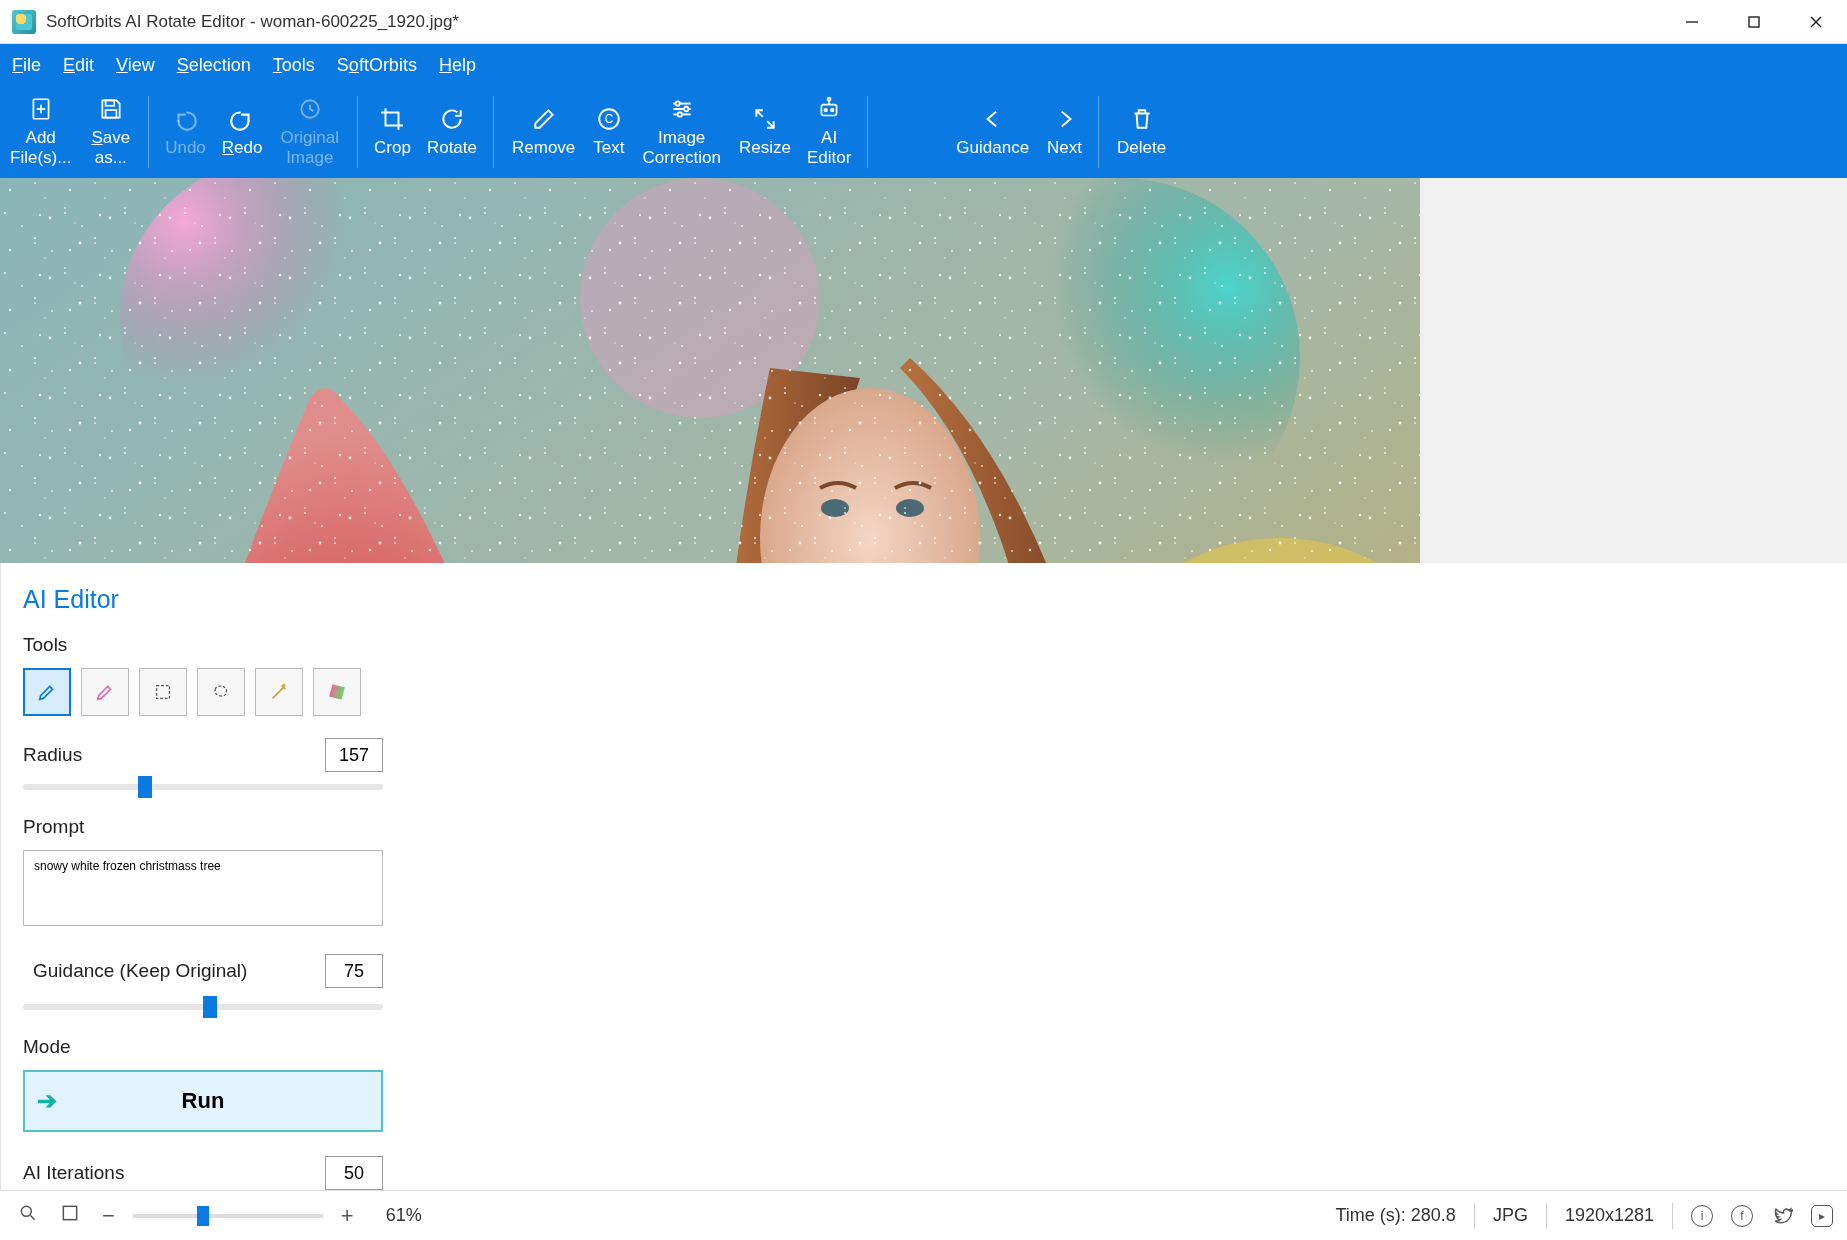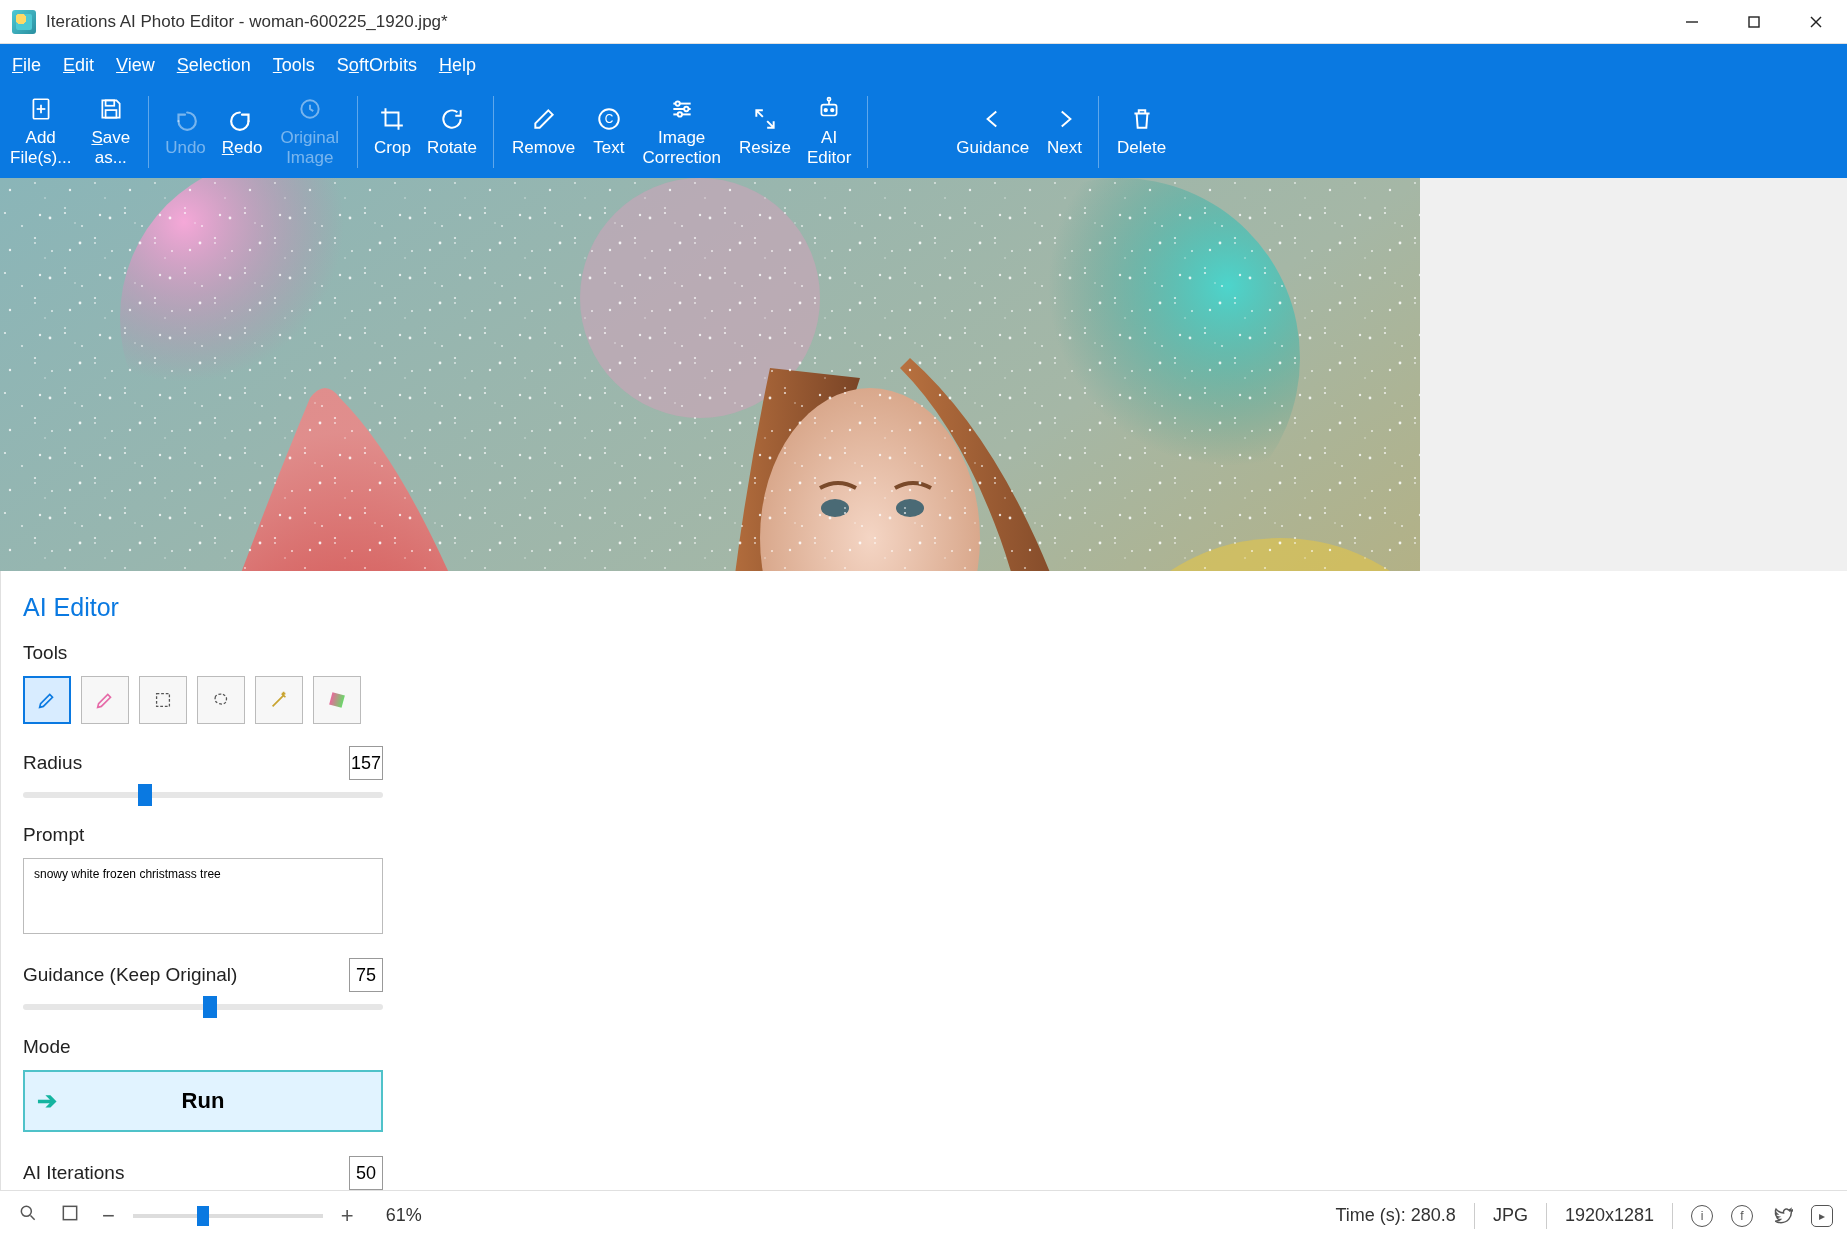--- a/index.html
+++ b/index.html
@@ -37,21 +37,21 @@
 
 
 .panel { width: 405px; background: #fff; border-left: 1px solid #e0e0e0; padding: 22px 22px 0 22px; }
 .panel-title { color: #0a79e1; font-size: 25px; margin-bottom: 20px; }
 .panel-label { font-size: 19px; color: #222; margin-bottom: 12px; }
 .tool-row { display: flex; gap: 10px; margin-bottom: 22px; }
 .tool-btn { width: 48px; height: 48px; border: 1px solid #bbb; display:flex; align-items:center; justify-content:center; background:#f7f7f7;}
 .tool-btn.active { border: 2px solid #0a79e1; background:#d8ecff; }
 .tool-btn svg { width:22px; height:22px; }
 .row-between { display:flex; justify-content:space-between; align-items:center; }
-.num-box { width: 34px; height: 34px; border: 1px solid #999; font-size: 18px; display:flex; align-items:center; justify-content:center; }
+.num-box { width: 58px; height: 34px; border: 1px solid #999; font-size: 18px; display:flex; align-items:center; justify-content:center; }
 .slider-track { position:relative; height: 6px; background:#e6e6e6; border-radius:3px; margin: 12px 0 26px 0; }
 .slider-thumb { position:absolute; top:-8px; width:14px; height:22px; background:#0a79e1; }
 .prompt-box { width:100%; height:76px; border:1px solid #bbb; padding:8px 10px; font-size:12px; resize:none; margin-bottom:20px; font-family:inherit; }
 .mode-select { width:100%; height:44px; border:1px solid #bbb; padding:0 10px; font-size:22px; display:flex; align-items:center; justify-content:space-between; margin-bottom:20px;}
 .run-btn { width:100%; height:62px; border:2px solid #4fc2c9; background:#e1f3ff; display:flex; align-items:center; justify-content:center; font-size:22px; font-weight:600; position:relative; margin-bottom:24px;}
 .run-btn .arrow { position:absolute; left:12px; color:#15b4a0; font-size:24px; }
 
 
 .status-bar { height: 50px; background:#fff; border-top:1px solid #e0e0e0; display:flex; align-items:center; padding:0 14px; font-size:18px; color:#333; gap:14px;}
 .status-right { margin-left:auto; display:flex; align-items:center; gap:18px; }
@@ -59,21 +59,21 @@
 .social-icon { width:22px; height:22px; border:1.6px solid #555; border-radius:50%; display:flex; align-items:center; justify-content:center; font-size:12px; color:#555;}
 .zoom-slider { position:relative; width:190px; height:4px; background:#ddd; }
 .zoom-slider .thumb { position:absolute; top:-8px; width:12px; height:20px; background:#0a79e1; }
 .sb-btn { font-size:22px; color:#555; padding:0 4px; }
 </style>
 </head>
 <body>
 
 <div class="title-bar">
   <div class="app-icon"></div>
-  <div class="title-text">Iterations AI Photo Editor - woman-600225_1920.jpg*</div>
+  <div class="title-text">SoftOrbits AI Rotate Editor - woman-600225_1920.jpg*</div>
   <div class="window-controls">
     <div class="wc-btn">
         <svg viewBox="0 0 14 14">
           <line x1="1" y1="7" x2="13" y2="7" stroke="#222" stroke-width="1.4"></line>
         </svg>
       </div>
     <div class="wc-btn">
         <svg viewBox="0 0 14 14">
           <rect x="2" y="2" width="10" height="10" fill="none" stroke="#222" stroke-width="1.4"></rect>
         </svg>
@@ -364,21 +364,21 @@
       <div class="num-box">157</div>
     </div>
     <div class="slider-track">
       <div class="slider-thumb" id="radius-thumb" style="left: 32%;"></div>
     </div>
 
     <div class="panel-label">Prompt</div>
     <textarea class="prompt-box" id="prompt-ta" style="">snowy white frozen christmass tree</textarea>
 
     <div class="row-between">
-      <div class="panel-label" style="margin:0">Guidance (Keep Original)</div>
+      <div class="panel-label" style="margin:10px">Guidance (Keep Original)</div>
       <div class="num-box">75</div>
     </div>
     <div class="slider-track">
       <div class="slider-thumb" id="guidance-thumb" style="left: 50%;"></div>
     </div>
 
     <div class="panel-label">Mode</div>
 
     <div class="run-btn">
       <span class="arrow">➔</span>

